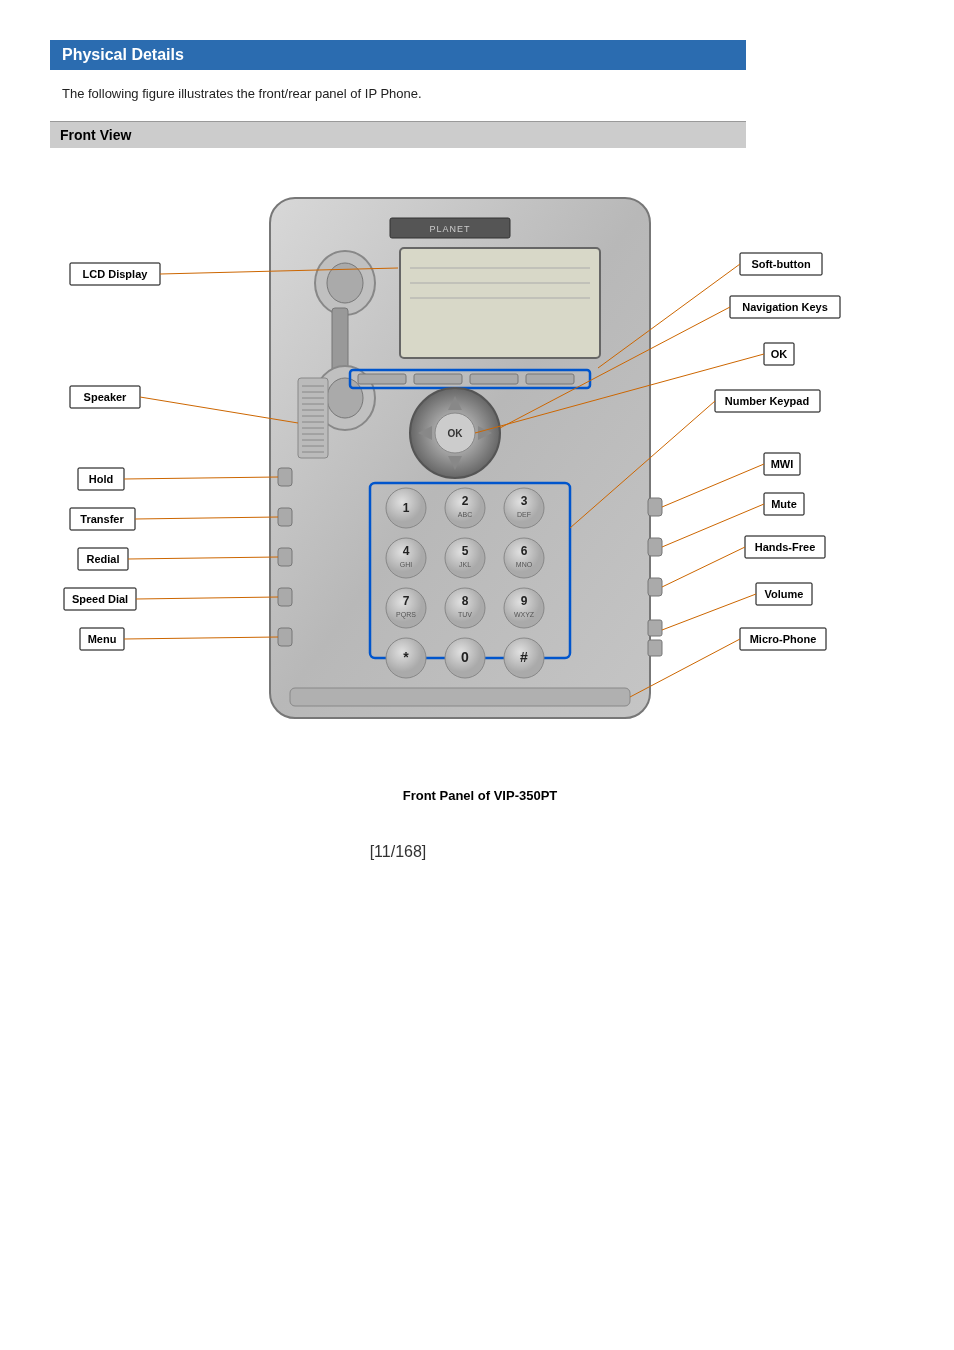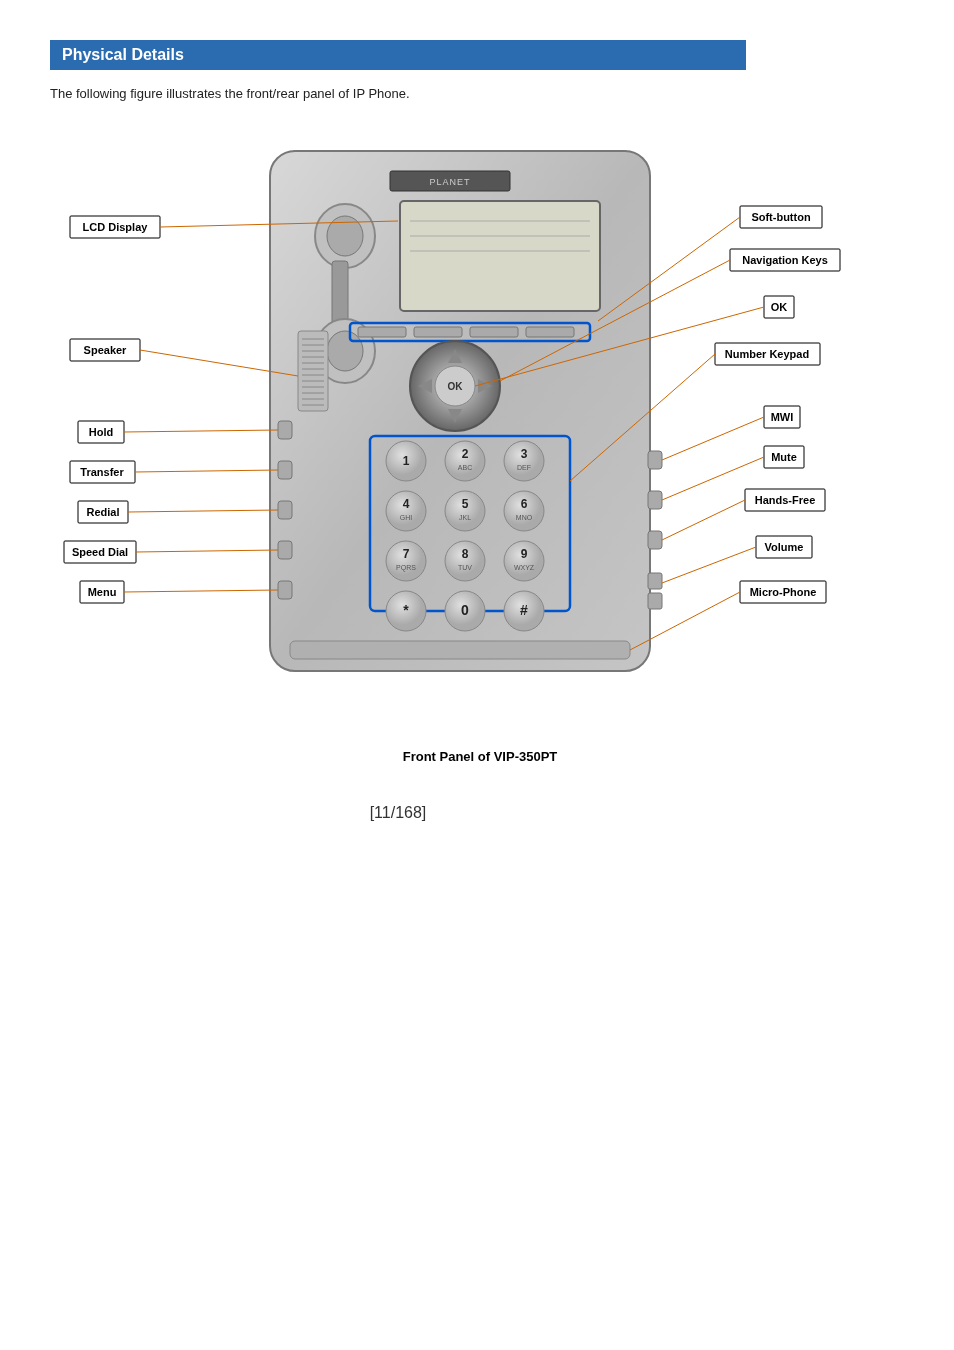--- a/index.html
+++ b/index.html
@@ -20,35 +20,35 @@
       color: #ffffff;
       padding: 6px 12px;
       font-size: 16px;
       font-weight: bold;
       margin-bottom: 16px;
     }
     .intro-text {
       font-size: 13px;
       margin-bottom: 20px;
       color: #222;
+      margin-left: 12px;
     }
     .subsection-header {
       background: #cccccc;
       padding: 5px 10px;
       font-size: 14px;
       font-weight: bold;
       margin-bottom: 20px;
       border-top: 1px solid #999;
     }
 
     .caption {
       text-align: center;
       font-weight: bold;
       font-size: 13px;
-      margin-top: 8px;
     }
     .page-number {
       text-align: center;
       margin-top: 40px;
       font-size: 16px;
       color: #333;
     }
 
     
     .phone-diagram {
@@ -60,20 +60,23 @@
 <body>
 
 <div class="page">
 
   <div class="section-header">
     <span>Physical Details</span>
   </div>
 
   <p class="intro-text">The following figure illustrates the front/rear panel of IP Phone.</p>
 
+  <div class="subsection-header">
+    <span>Front View</span>
+  </div>
 
   <div style="position:relative; width:860px; margin: 0 auto;">
     <svg class="phone-diagram" width="860" height="620" viewBox="0 0 860 620">
 
       <rect x="220" y="30" width="380" height="520" rx="25" ry="25" fill="url(#phoneGrad)" stroke="#777" stroke-width="2"></rect>
 
       <defs>
         <linearGradient id="phoneGrad" x1="0" y1="0" x2="1" y2="1">
           <stop offset="0%" stop-color="#d8d8d8"></stop>
           <stop offset="50%" stop-color="#b8b8b8"></stop>

